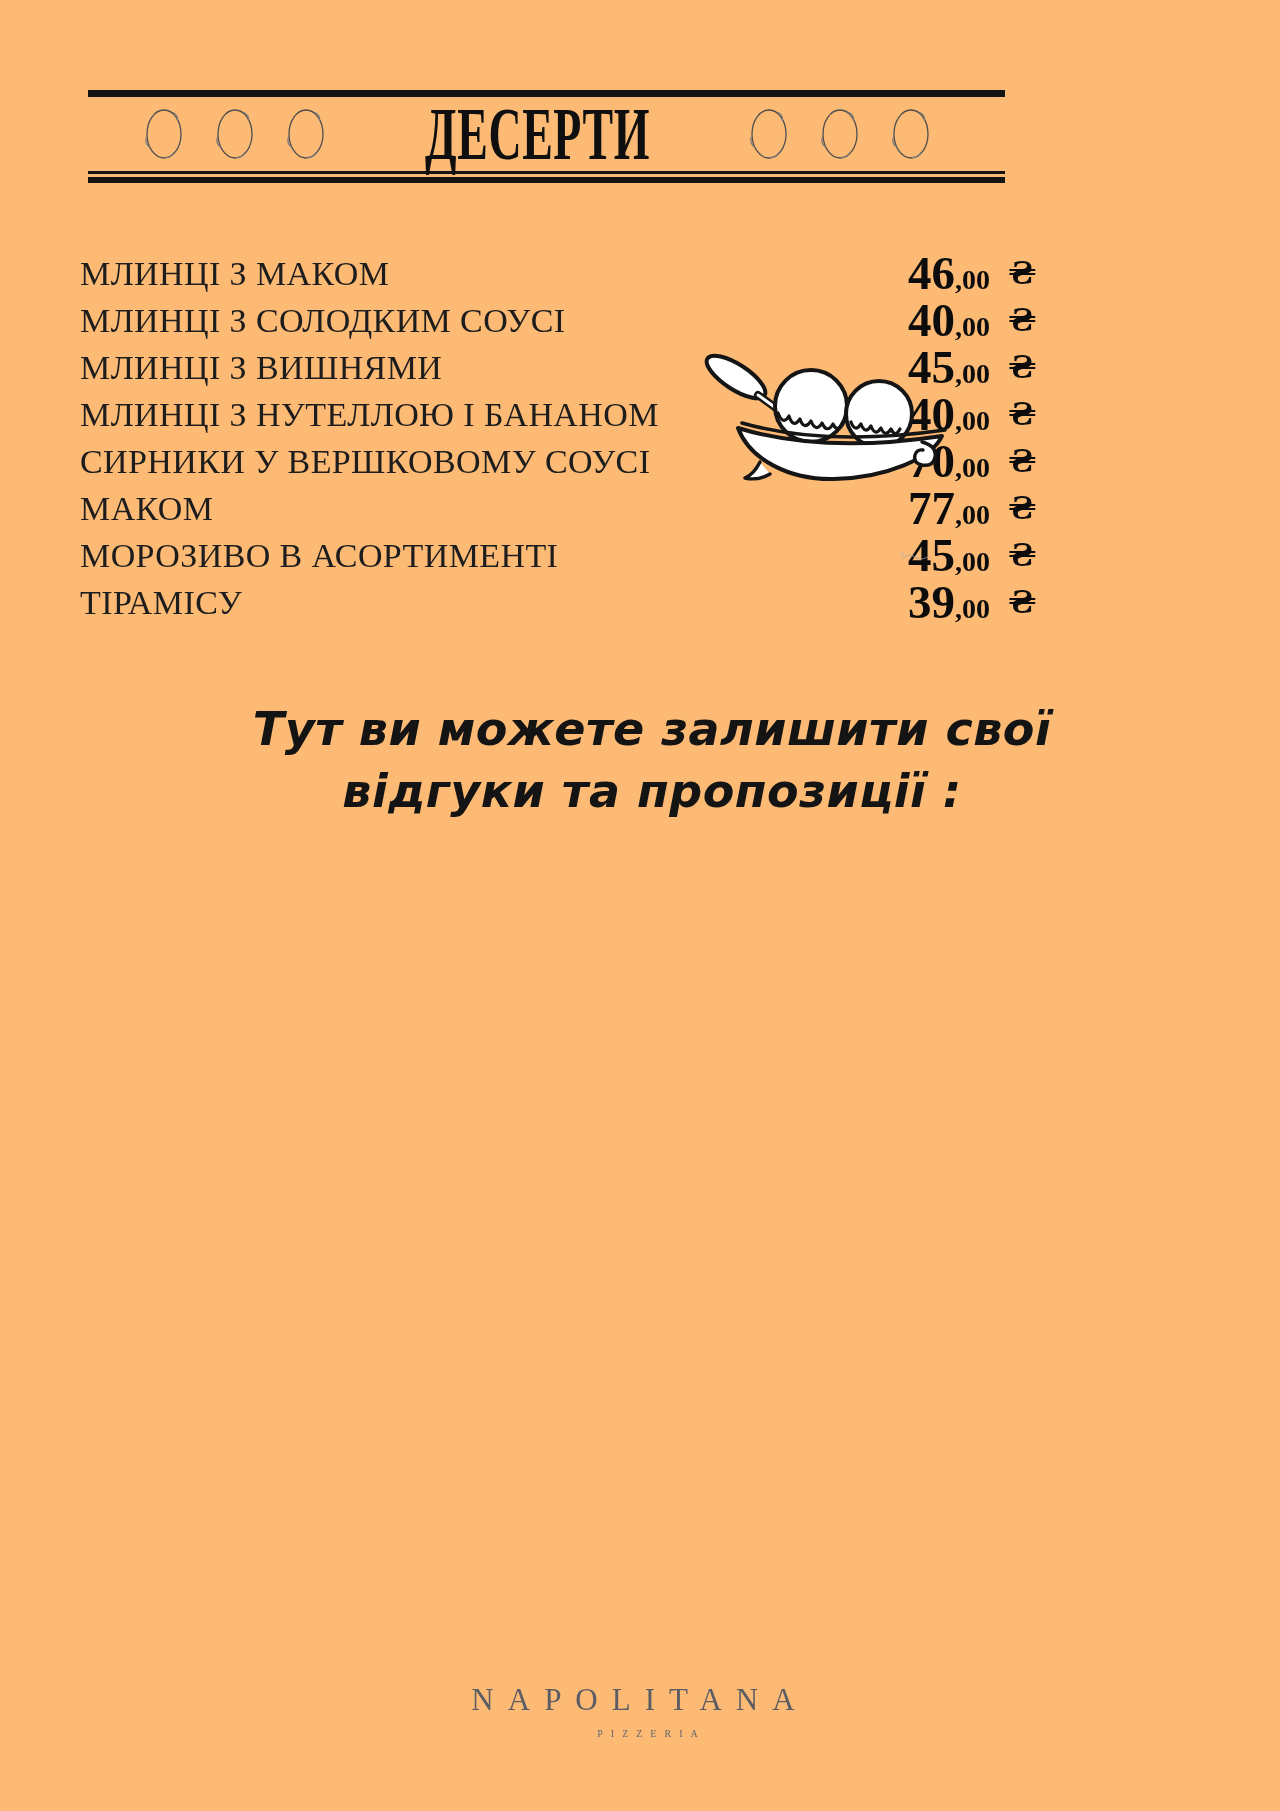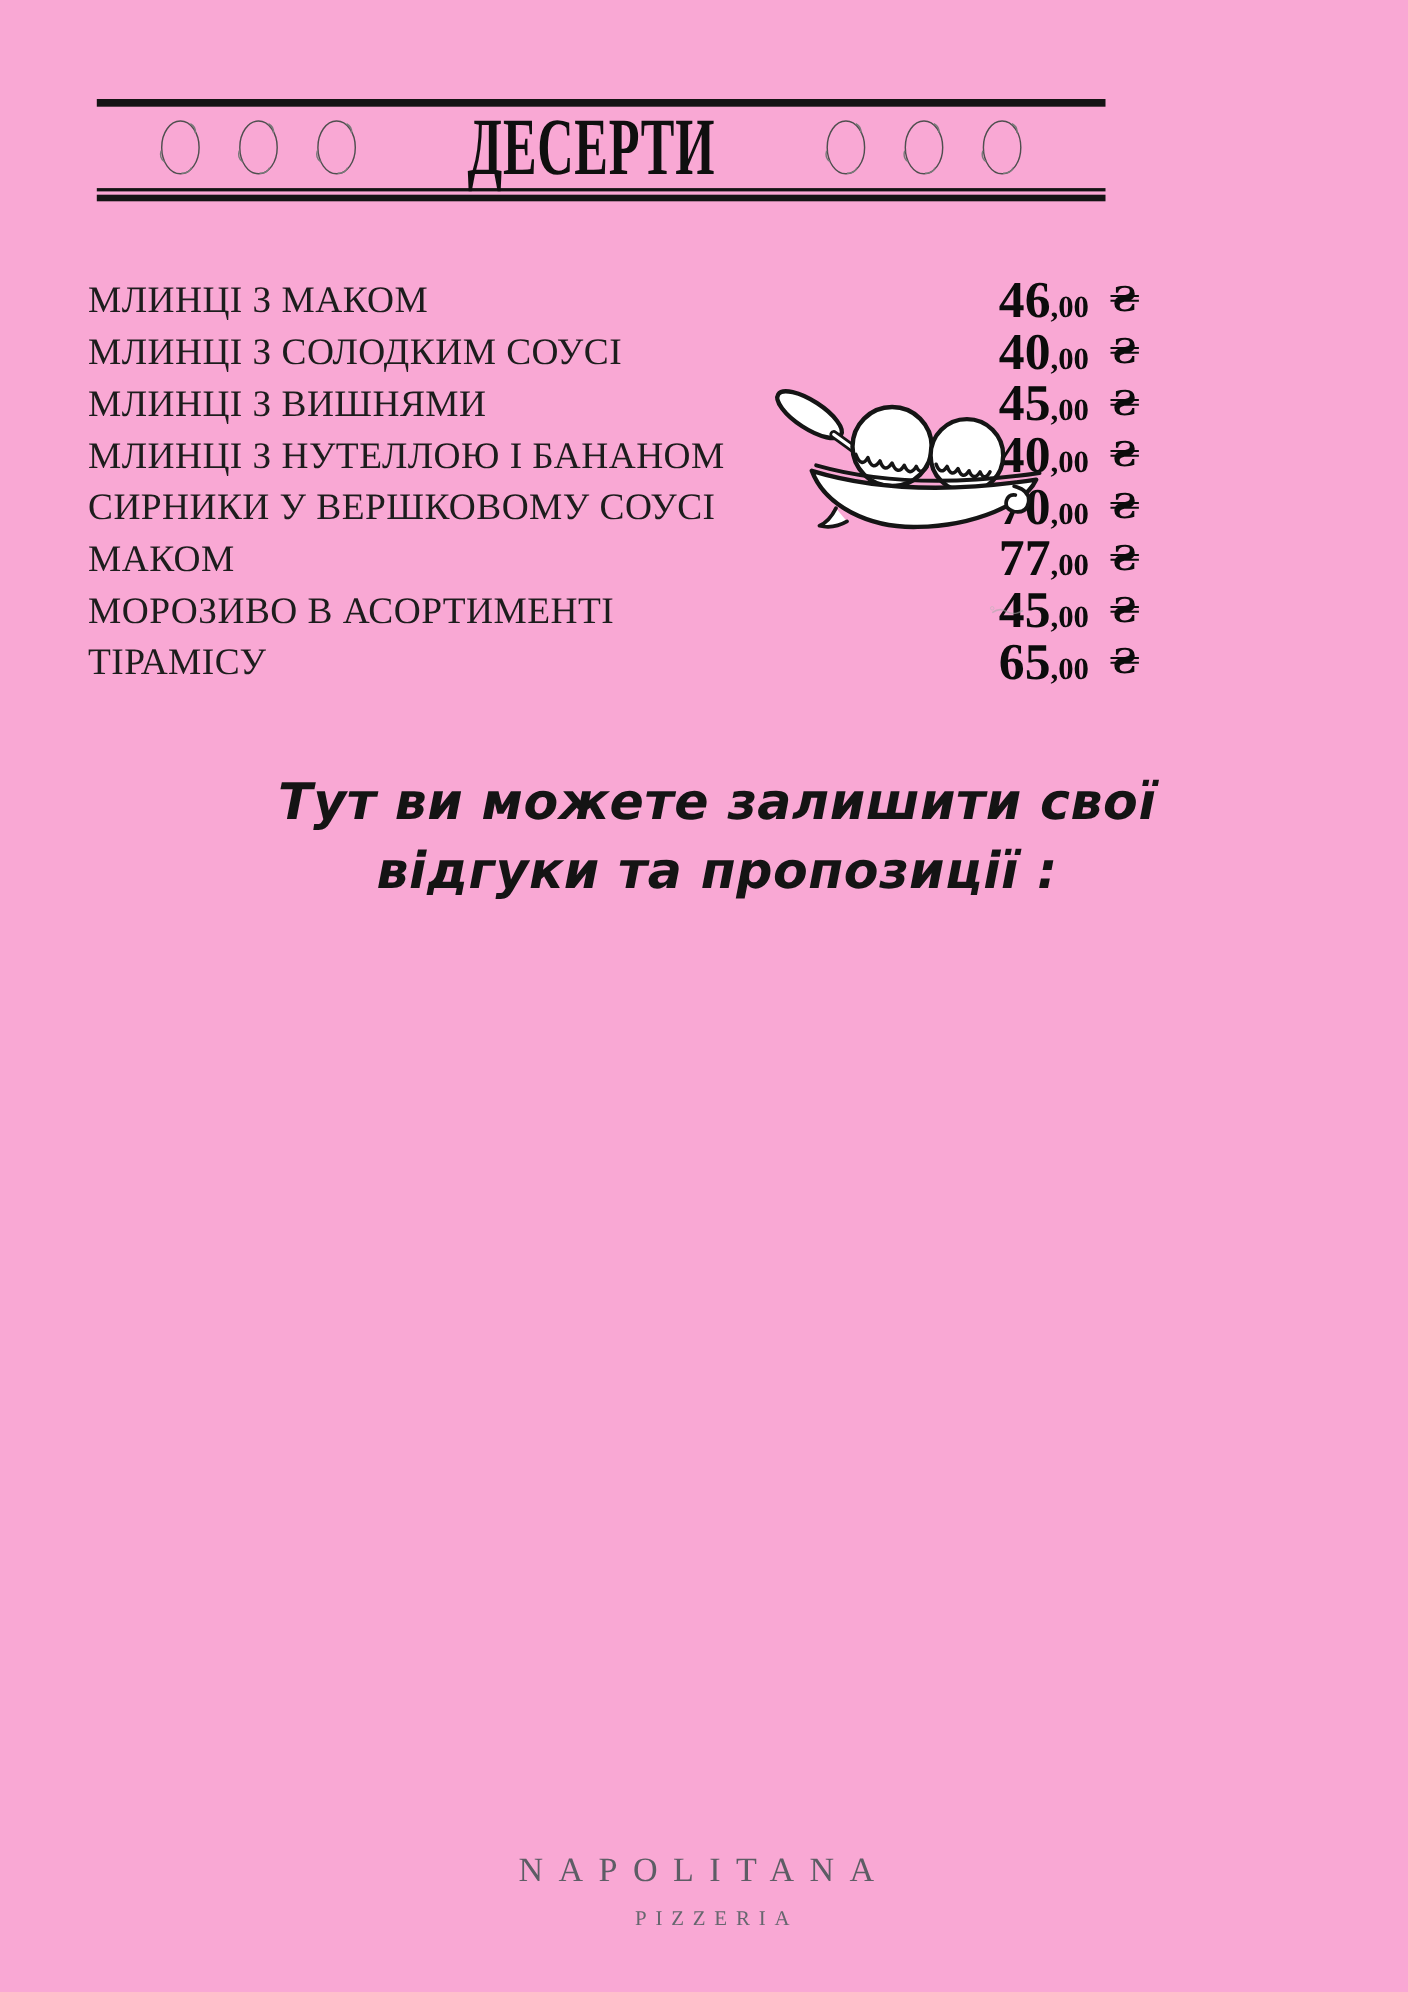--- a/index.html
+++ b/index.html
@@ -1,18 +1,18 @@
 <!DOCTYPE html>
 <html lang="uk"><head>
 <meta charset="utf-8">
 <style>
   html,body { margin:0; padding:0; background:#ffffff; }
   .page {
     position:relative; width:1280px; height:1811px; margin:0 auto;
-    background:#f9a8d4; overflow:hidden;
+    background:#fdba74; overflow:hidden;
     font-family:"Liberation Serif", serif; color:#1a1a1a;
   }
 
   
   .header { position:absolute; left:88px; top:90px; width:917px; }
   .rule { background:#141414; }
   .rule-top { height:7px; }
   .band { height:74px; display:flex; align-items:center; }
   .wreaths { display:flex; gap:31px; align-items:center; }
   .wreaths.left  { margin-left:56px; }
@@ -50,22 +50,22 @@
   }
   .note-line { font-size:46px; line-height:62px; letter-spacing:0.5px; }
 
   
   .footer { position:absolute; left:0; top:1682px; width:1280px; text-align:center; }
   .brand {
     font-size:31px; line-height:36px; letter-spacing:14px; padding-left:0;
     color:#5d5d65; font-weight:400;
   }
   .tagline {
-    font-size:19px; line-height:18px; letter-spacing:8px; padding-left:23px;
-    margin-top:18px; color:#66666e;
+    font-size:10px; line-height:18px; letter-spacing:8px; padding-left:23px;
+    margin-top:7px; color:#66666e;
   }
 </style>
 </head>
 <body>
 
 <div class="page">
 
   <div class="header">
     <div class="rule rule-top"></div>
     <div class="band">
@@ -160,21 +160,21 @@
       <span class="pnum"><span class="pint">77</span><span class="pfrac">,00</span></span>
       <span class="pcur">₴</span>
     </div>
     <div class="row">
       <span class="name">МОРОЗИВО В АСОРТИМЕНТІ</span>
       <span class="pnum"><span class="pint">45</span><span class="pfrac">,00</span></span>
       <span class="pcur">₴</span>
     </div>
     <div class="row">
       <span class="name">ТІРАМІСУ</span>
-      <span class="pnum"><span class="pint">65</span><span class="pfrac">,00</span></span>
+      <span class="pnum"><span class="pint">39</span><span class="pfrac">,00</span></span>
       <span class="pcur">₴</span>
     </div>
   </div>
 
   <div class="illus">
     <svg width="250" height="134" viewBox="0 0 250 134">
       <g fill="none" stroke="#151515" stroke-linecap="round" stroke-linejoin="round">
         <ellipse cx="38" cy="25" rx="34" ry="12.5" transform="rotate(33 38 25)" fill="#ffffff" stroke-width="4"></ellipse>
         <path d="M60 43 C70 50 78 56 90 65" stroke-width="8"></path>
         <path d="M60 43 C70 50 78 56 90 65" stroke="#ffffff" stroke-width="3"></path>

